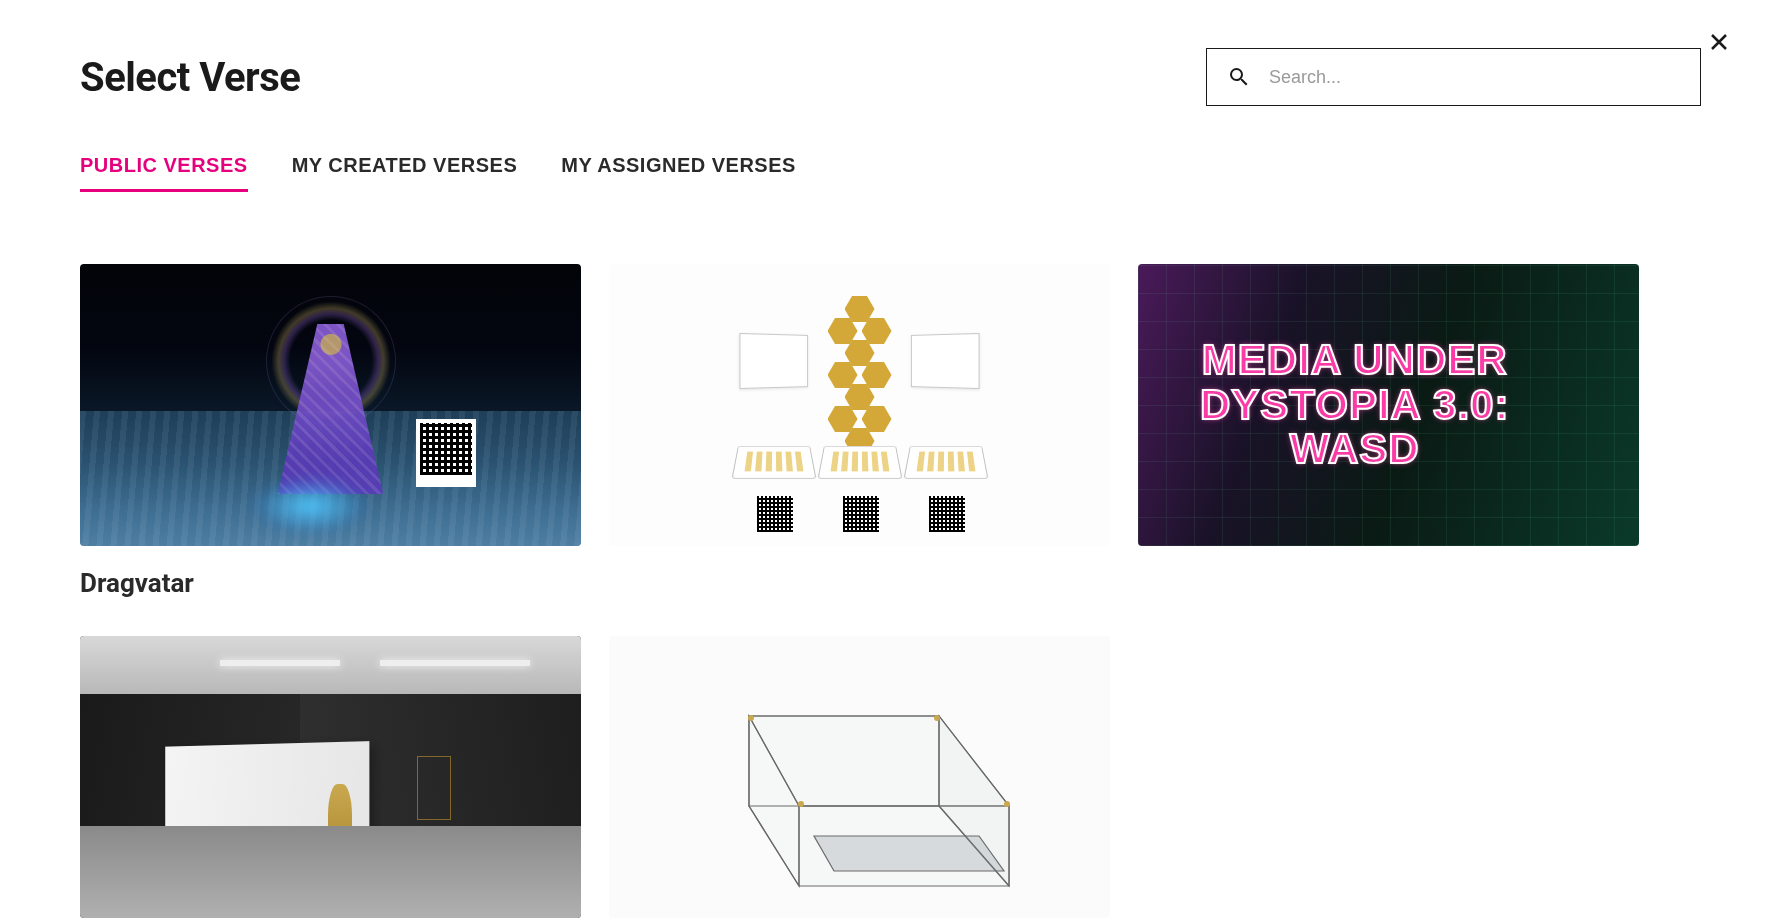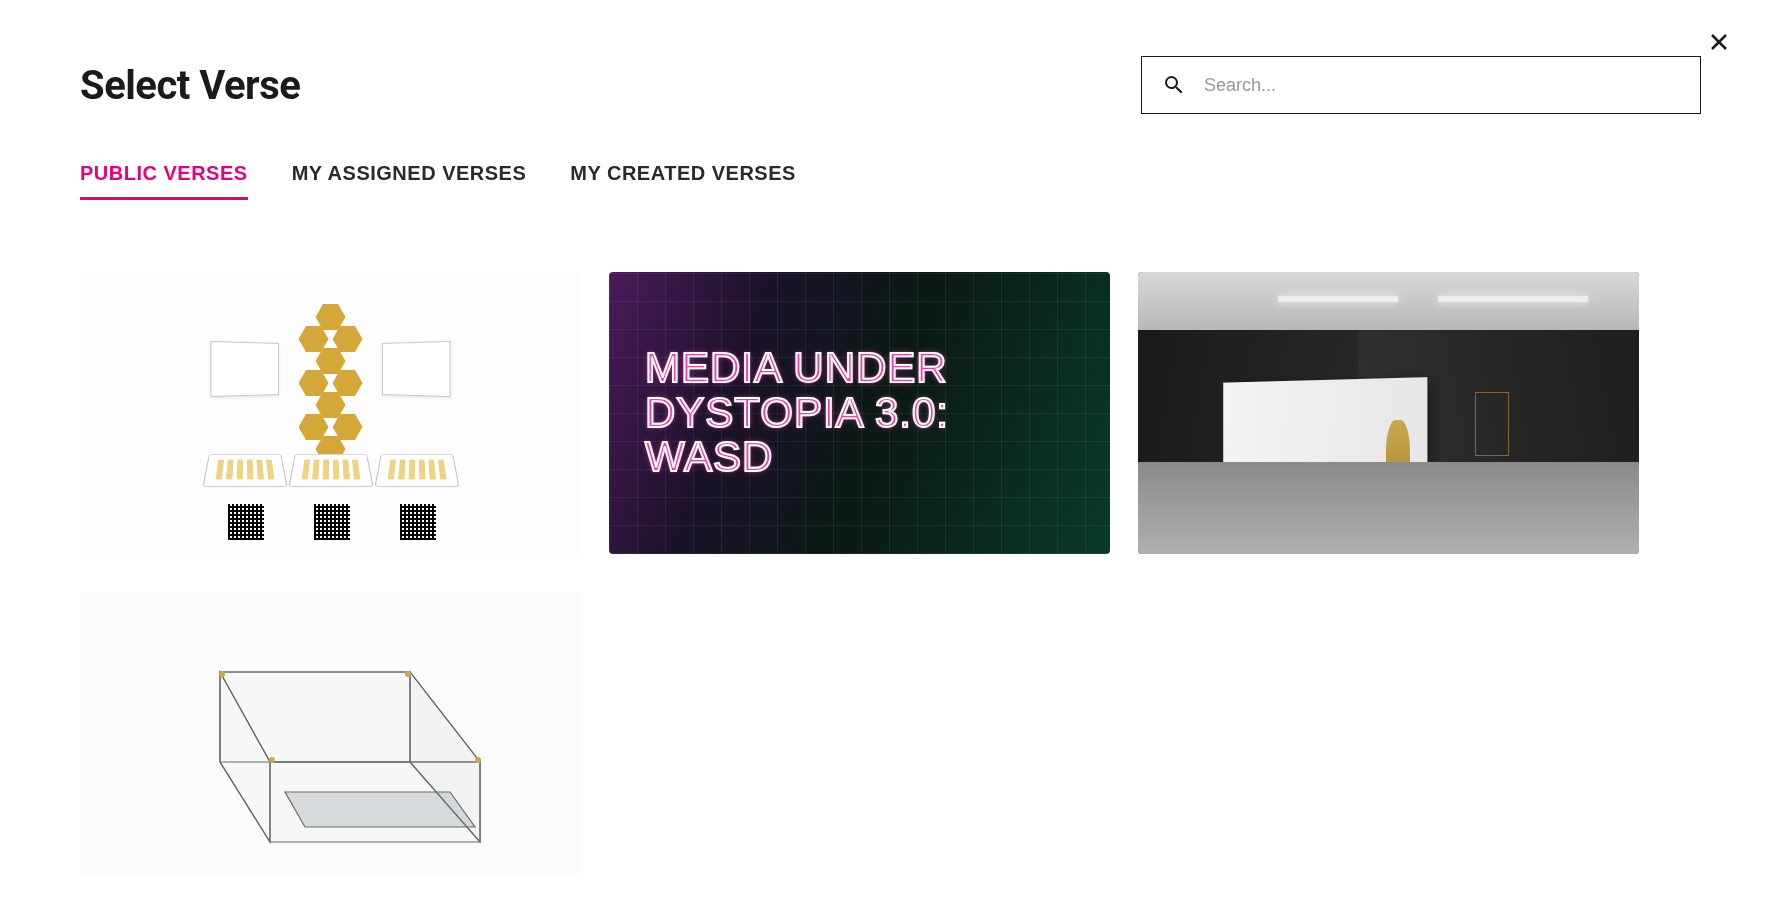--- a/index.html
+++ b/index.html
@@ -30,40 +30,39 @@
     border: none;
   }
   .close-btn svg {
     width: 24px;
     height: 24px;
     stroke: #1a1a1a;
     stroke-width: 2.5;
   }
   .container {
     padding: 48px 80px 0 80px;
-    margin-top: 8px;
   }
   .header-row {
     display: flex;
     align-items: center;
     justify-content: space-between;
     margin-bottom: 48px;
   }
   .page-title {
     font-size: 40px;
     font-weight: 700;
     letter-spacing: -0.5px;
     color: #1a1a1a;
   }
   .search-wrap {
     display: flex;
     align-items: center;
     border: 1.5px solid #1a1a1a;
     height: 58px;
-    width: 560px;
+    width: 495px;
     padding: 0 20px;
   }
   .search-wrap svg {
     width: 24px;
     height: 24px;
     fill: #1a1a1a;
     flex-shrink: 0;
   }
   .search-input {
     border: none;
@@ -267,32 +266,33 @@
   .thumb-4::before {
     content:"";
     position: absolute; inset:0;
     background:
       repeating-linear-gradient(0deg, rgba(120,255,180,0.08) 0 1px, transparent 1px 28px),
       repeating-linear-gradient(90deg, rgba(120,255,180,0.08) 0 1px, transparent 1px 28px);
   }
   .thumb-4 .neon-text {
     position: relative;
     font-family: Arial, Helvetica, sans-serif;
-    font-weight: 400;
+    font-weight: 700;
     font-size: 42px;
     line-height: 1.06;
     letter-spacing: 1px;
     color: transparent;
     -webkit-text-stroke: 2px #ffffff;
     text-shadow:
       0 0 2px #ff3aa8,
       0 0 6px rgba(255,58,168,0.6),
       0 0 3px rgba(80,255,180,0.5);
-    padding-left: 36px;
+    padding-left: 62px;
     padding-right: 40px;
+    text-align: center;
   }
 
   
   .thumb-5 {
     background: #2a2a2a;
   }
   .thumb-5 .ceiling {
     position:absolute; left:0; right:0; top:0; height:58px;
     background: linear-gradient(to bottom, #d8d8d8, #b8b8b8);
   }
@@ -356,26 +356,35 @@
     <div class="search-wrap">
       <svg viewBox="0 0 24 24">
         <path d="M15.5 14h-.79l-.28-.27A6.471 6.471 0 0 0 16 9.5 6.5 6.5 0 1 0 9.5 16c1.61 0 3.09-.59 4.23-1.57l.27.28v.79l5 4.99L20.49 19l-4.99-5zm-6 0C7.01 14 5 11.99 5 9.5S7.01 5 9.5 5 14 7.01 14 9.5 11.99 14 9.5 14z"></path>
       </svg>
       <input class="search-input" type="text" placeholder="Search..." style="">
     </div>
   </div>
 
   <div class="tabs">
     <button class="tab active">PUBLIC VERSES</button>
+    <button class="tab">MY CREATED VERSES</button>
     <button class="tab">MY ASSIGNED VERSES</button>
-    <button class="tab">MY CREATED VERSES</button>
   </div>
 
   <div class="grid">
 
+    <div class="card">
+      <div class="thumb thumb-1">
+        <div class="halo"></div>
+        <div class="figure"></div>
+        <div class="glow"></div>
+        <div class="qr"></div>
+      </div>
+      <div class="card-title">Dragvatar</div>
+    </div>
 
     <div class="card">
       <div class="thumb thumb-2">
         <div class="gold-col">
           <div class="hex" style="left:15px; top:20px;"></div>
           <div class="hex" style="left:-2px; top:42px;"></div>
           <div class="hex" style="left:32px; top:42px;"></div>
           <div class="hex" style="left:15px; top:64px;"></div>
           <div class="hex" style="left:-2px; top:86px;"></div>
           <div class="hex" style="left:32px; top:86px;"></div>

